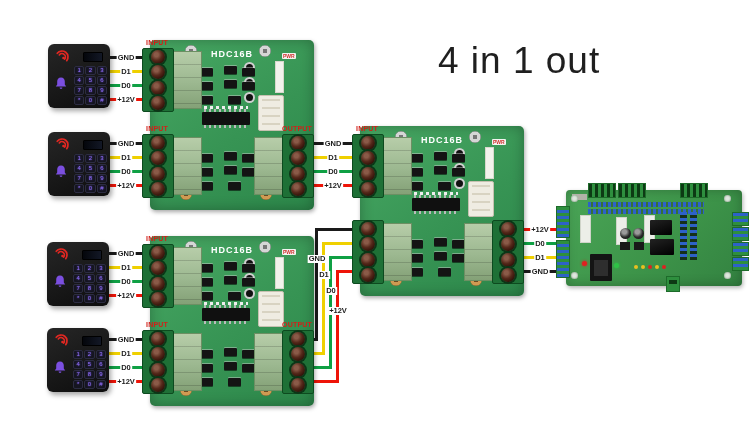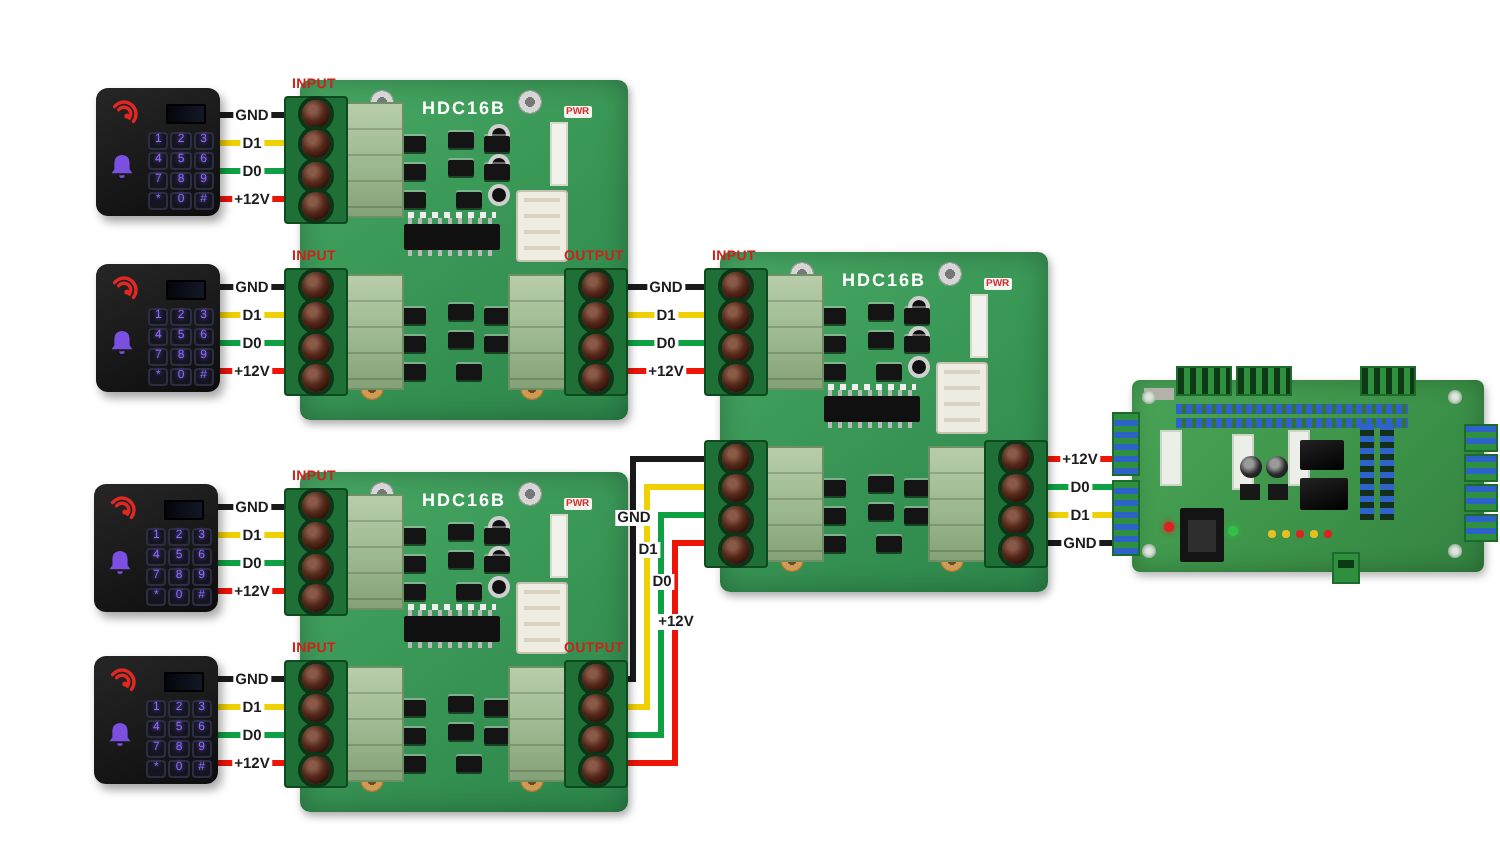--- a/index.html
+++ b/index.html
@@ -102,20 +102,21 @@
   .dot{position:absolute;width:4px;height:4px;border-radius:50%;z-index:3;}
   .bterm{position:absolute;left:110px;top:86px;width:12px;height:14px;background:#2e8f3e;
         border:1px solid #1d6b2a;z-index:3;}
   .bterm::after{content:"";position:absolute;left:2px;top:3px;width:8px;height:4px;background:#0d3a14;}
 </style>
 </head>
 <body>
 
 <div id="stage">
 
+  <div class="title">4 in 1 out</div>
 
   
   <div class="reader" style="left:48px;top:44px">
     <svg class="sig" width="20" height="18" viewBox="0 0 20 18">
         <g transform="rotate(38 10 9)" fill="none" stroke="#e22822" stroke-width="1.7" stroke-linecap="round">
           <path d="M4 9 a6 6 0 0 1 12 0"></path>
           <path d="M6.6 9 a3.4 3.4 0 0 1 6.8 0"></path>
         </g>
         <circle cx="11.5" cy="10" r="1.3" fill="#e22822"></circle>
       </svg>

